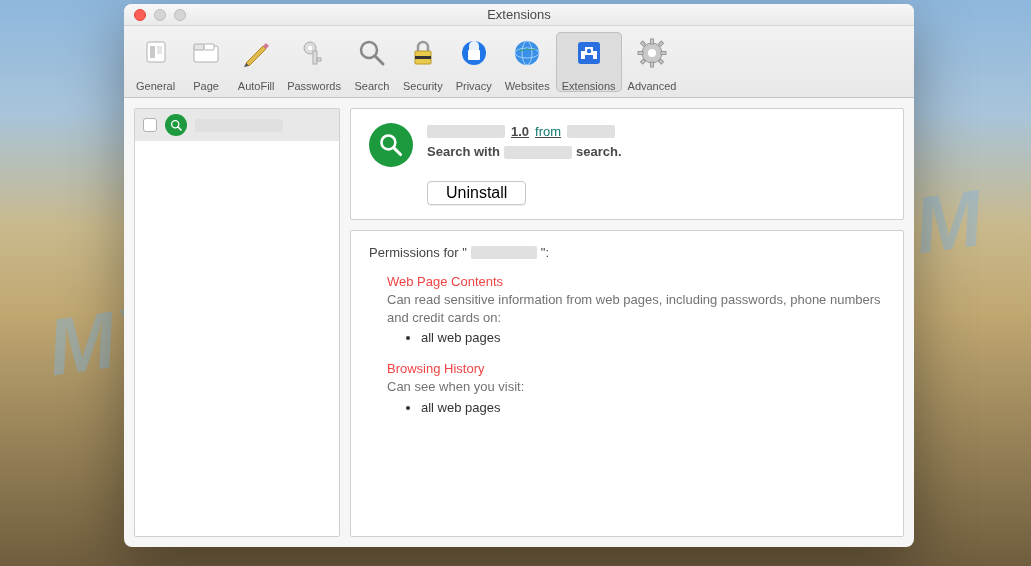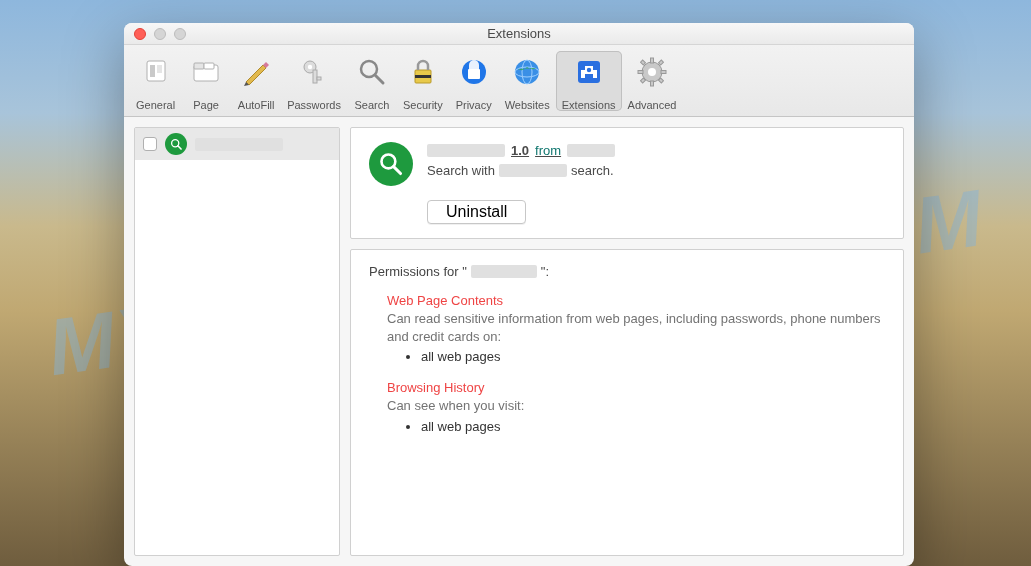--- a/index.html
+++ b/index.html
@@ -19,21 +19,21 @@
     font-style: italic;
     letter-spacing: 2px;
     color: rgba(130, 180, 220, 0.45);
     white-space: nowrap;
     pointer-events: none;
     z-index: 5;
     font-family: Arial, sans-serif;
   }
   .window {
     position: absolute;
-    top: 23px; left: 124px;
+    top: 4px; left: 124px;
     width: 790px; height: 543px;
     background: #f6f6f6;
     border-radius: 8px;
     box-shadow: 0 20px 60px rgba(0,0,0,0.35);
     z-index: 10;
     display: flex;
     flex-direction: column;
     overflow: hidden;
   }
   .titlebar {
@@ -87,21 +87,21 @@
     flex:1; display:flex; flex-direction:column; gap:10px;
   }
   .panel {
     background:#fff; border:1px solid #d0d0d0; border-radius:2px; padding:14px 18px;
   }
   .head-row { display:flex; gap:14px; align-items:flex-start; }
   .big-badge { width:44px; height:44px; border-radius:50%; background:#1e9a3e; display:flex; align-items:center; justify-content:center; flex-shrink:0;}
   .big-badge svg { width:26px; height:26px; }
   .head-text { flex:1; font-size:13px; color:#4a4a4a; }
   .head-line1 { display:flex; align-items:center; gap:6px; margin-bottom:4px; height:16px;text-decoration:underline;}
-  .head-line2 { display:flex; align-items:center; gap:4px; height:16px;}
+  .head-line2 { display:flex; align-items:flex-end; gap:4px; height:16px;font-weight:bold;}
   .mac-btn {
     display:inline-block; margin-top:14px; margin-left:58px;
     padding: 2px 18px; font-size:16px; background:#fff;
     border:1px solid #c7c7c7; border-radius:4px; box-shadow:0 1px 0 rgba(0,0,0,0.06);
   }
   .perm-panel { flex:1; font-size:13px; color:#333; }
   .perm-title { display:flex; align-items:center; gap:4px; margin-bottom:14px; color:#444;}
   .perm-section { margin-left:18px; margin-bottom:16px; }
   .perm-h { font-weight:400; color:#ef4444; margin-bottom:2px; }
   .perm-desc { color:#737373; line-height:1.35; }

